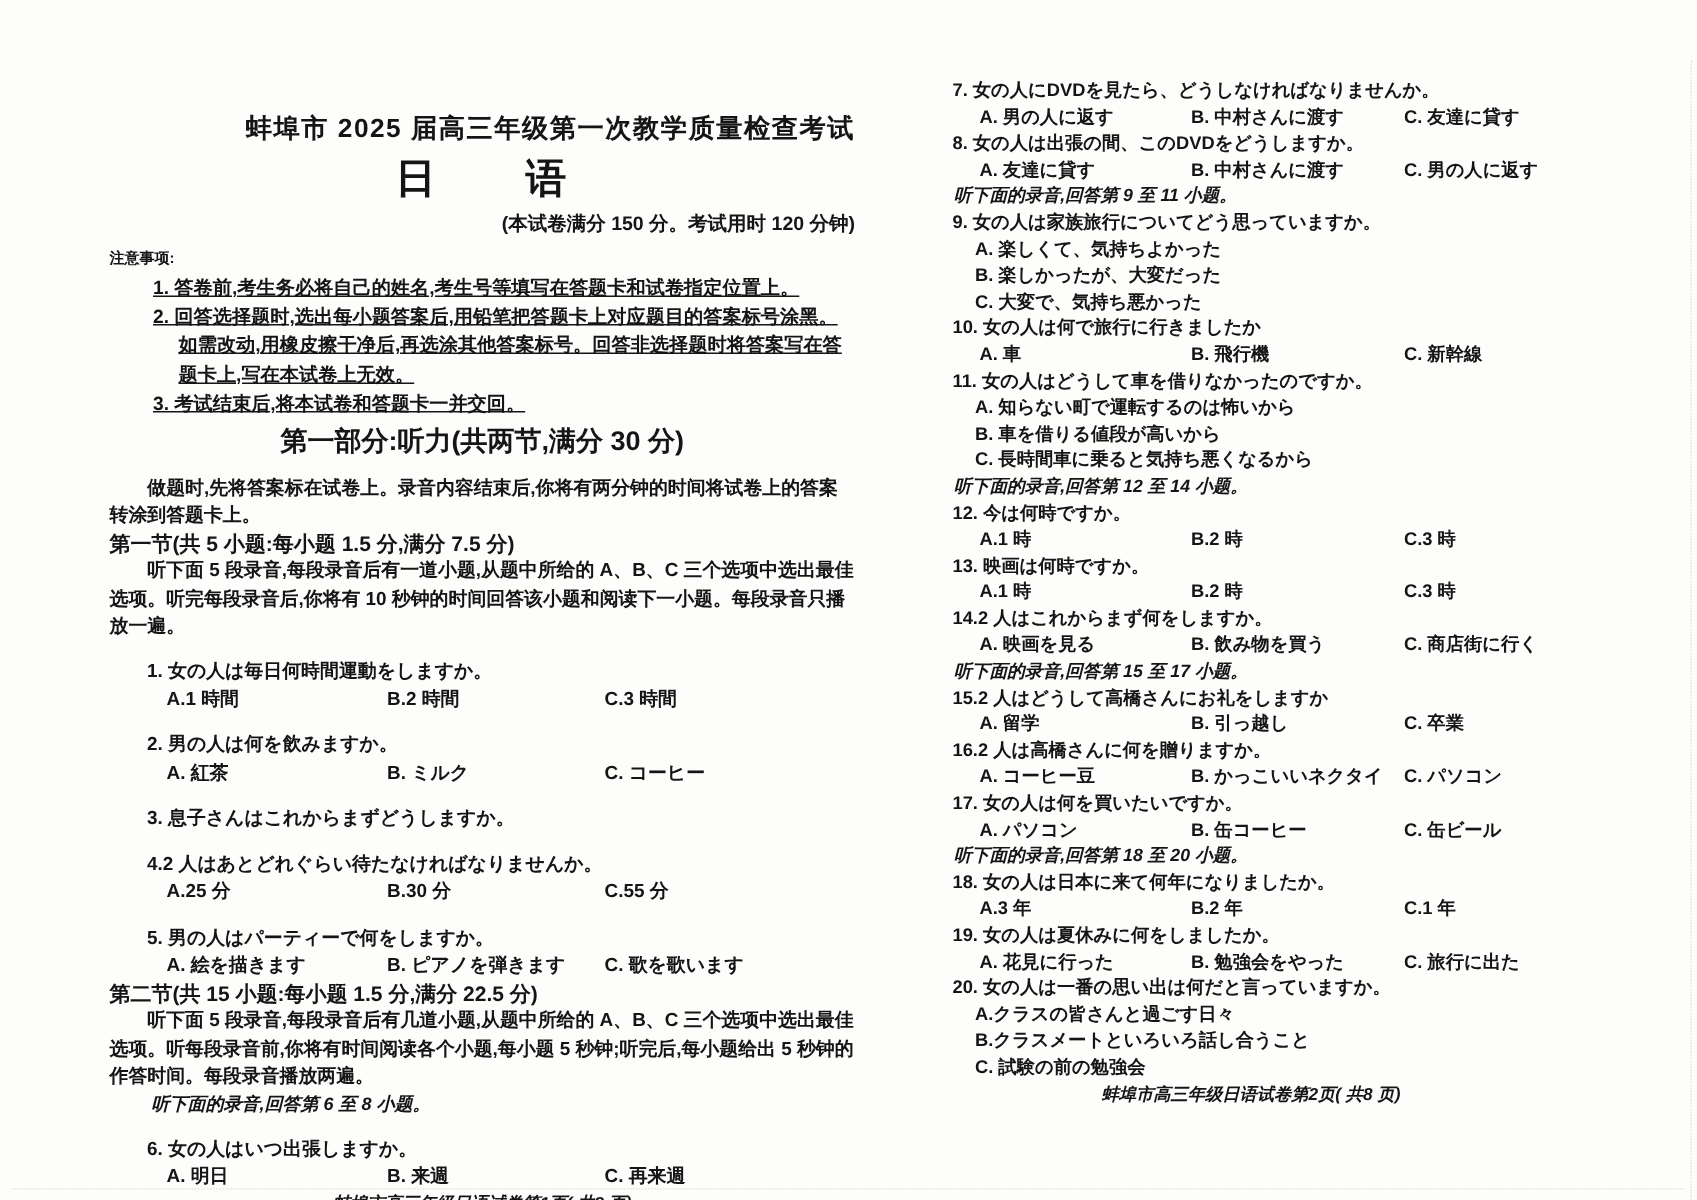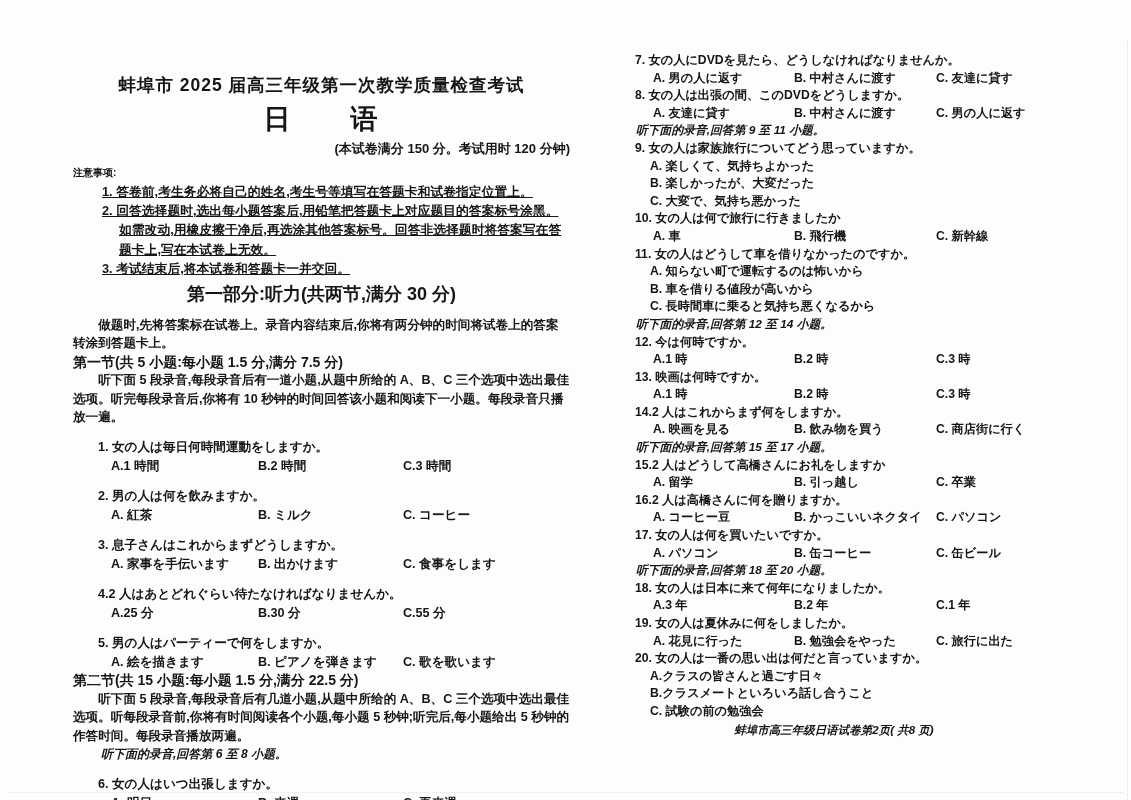--- a/index.html
+++ b/index.html
@@ -10,21 +10,21 @@
     color: #151515;
     font-family: "Liberation Sans", "DejaVu Sans", sans-serif;
     font-weight: 700;
     overflow: hidden;
   }
   .page { position: absolute; }
   .page1 { left: 73px; top: 58px; width: 497px; font-size: 12.6px; }
   .page2 { left: 633px; top: 52px; width: 402px; font-size: 12.2px; }
 
   
-  .t-title   { text-align: center; font-size: 17.5px; line-height: 22px; margin: 16px 0 8px; letter-spacing: 1px; }
+  .t-title   { text-align: right; font-size: 17.5px; line-height: 22px; margin: 16px 0 8px; letter-spacing: 1px; }
   .t-subject { text-align: center; font-size: 27px;  line-height: 30px; margin: 0 0 6px; letter-spacing: 2px; }
   .t-meta    { text-align: right; font-size: 13px;  line-height: 17px; margin: 0 0 6px; }
   .t-notice-head { font-size: 10px; line-height: 19px; }
   .t-notice  { font-size: 12.8px; line-height: 19.2px; padding-left: 46px; text-indent: -17px; text-decoration: underline; }
   .t-section { text-align: center; font-size: 18px; line-height: 24px; margin: 4px 0 10px; }
   .t-subsection { font-size: 14px; line-height: 18.4px; }
   .t-para    { font-size: 12.6px; line-height: 18.4px; text-indent: 2em; }
   .t-group   { font-size: 12px; line-height: 18.4px; font-style: italic; }
   .t-footer  { text-align: center; font-size: 11.5px; line-height: 18px; font-style: italic; }
 
@@ -77,25 +77,20 @@
     <div class="q">
       <div class="q-text">2. 男の人は何を飲みますか。</div>
       <div class="opts row">
         <span class="opt">A. 紅茶</span>
         <span class="opt">B. ミルク</span>
         <span class="opt">C. コーヒー</span>
       </div>
     </div>
     <div class="q">
       <div class="q-text">3. 息子さんはこれからまずどうしますか。</div>
-      <div class="opts row">
-        <span class="opt">A. 家事を手伝います</span>
-        <span class="opt">B. 出かけます</span>
-        <span class="opt">C. 食事をします</span>
-      </div>
     </div>
     <div class="q">
       <div class="q-text">4.2 人はあとどれぐらい待たなければなりませんか。</div>
       <div class="opts row">
         <span class="opt">A.25 分</span>
         <span class="opt">B.30 分</span>
         <span class="opt">C.55 分</span>
       </div>
     </div>
     <div class="q">

